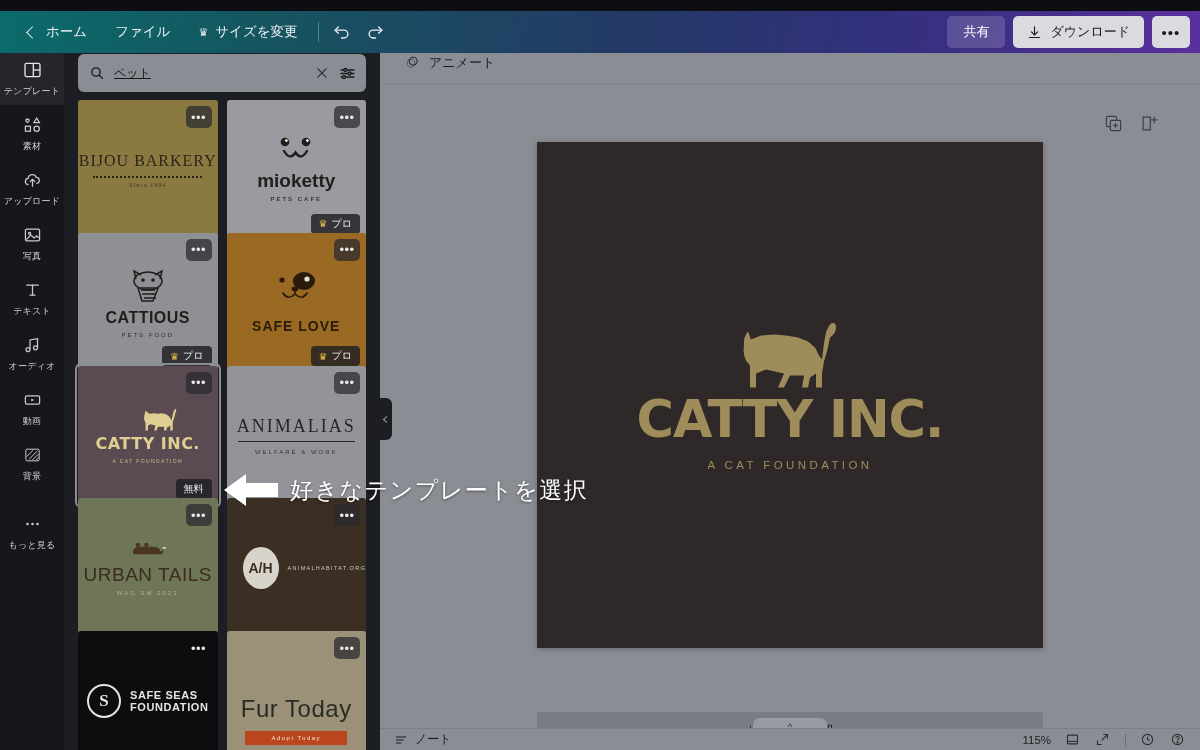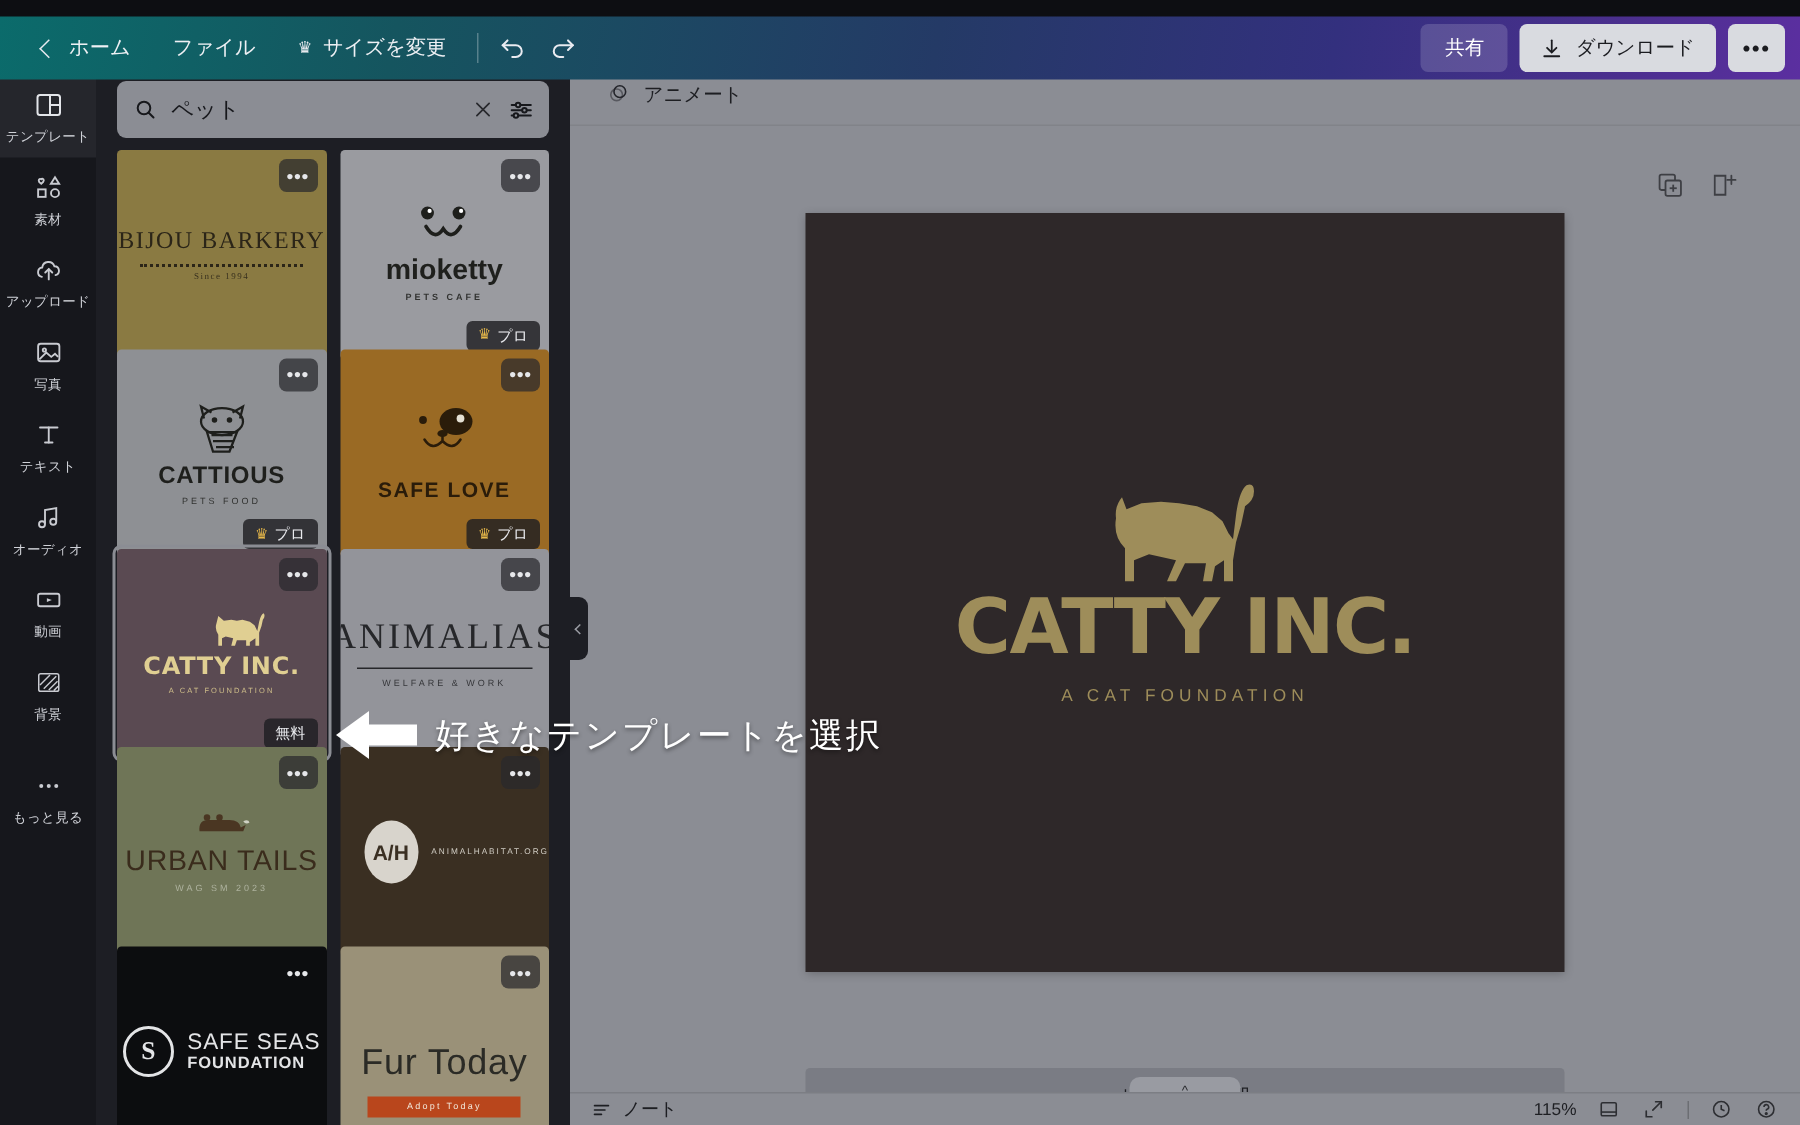--- a/index.html
+++ b/index.html
@@ -68,21 +68,21 @@
   
   .panel {
     position: absolute; top: 42px; left: 64px; width: 316px; height: 708px;
     background: #1d1e24; z-index: 25; overflow: hidden;
   }
   .search-wrap { padding: 12px 14px 8px; }
   .search-box {
     height: 38px; background: #8b8d94; border-radius: 6px;
     display: flex; align-items: center; padding: 0 10px; gap: 9px;
   }
-  .search-val { flex: 1; font-size: 15px; color: #17181c; }
+  .search-val { flex: 1; font-size: 12px; color: #17181c; text-decoration: underline; }
   .s-ico { width: 17px; height: 17px; display:flex; align-items:center; justify-content:center; cursor: pointer; }
   .grid {
     padding: 0 14px; display: grid; grid-template-columns: 1fr 1fr;
     gap: 9px; height: 655px; overflow: hidden;
   }
   .card {
     position: relative; aspect-ratio: 1/1; border-radius: 3px; overflow: hidden;
     cursor: pointer; display: flex; flex-direction: column;
     align-items: center; justify-content: center;
   }
@@ -429,21 +429,21 @@
         </svg>
         <div class="card-title" style="color:#e0cf92;font-weight:bold;font-size:16px;margin-top:2px;font-family:'DejaVu Sans',sans-serif">CATTY INC.</div>
         <div class="card-sub" style="color:#e0cf92;letter-spacing:1.4px;font-size:5px">A CAT FOUNDATION</div>
         <div class="badge">
           <span>無料</span>
         </div>
       </div>
 
       <div class="card" style="background:#93949a">
         <div class="card-dots">•••</div>
-        <div class="card-title" style="color:#26272a;font-family:'Liberation Serif',serif;font-size:24px;letter-spacing:2px">ANIMALIAS</div>
+        <div class="card-title" style="color:#26272a;font-family:'Liberation Serif',serif;font-size:18px;letter-spacing:2px">ANIMALIAS</div>
         <div style="width:84%;border-top:1px solid #26272a;margin-top:5px"></div>
         <div class="card-sub" style="color:#26272a;margin-top:7px">WELFARE &amp; WORK</div>
       </div>
 
       <div class="card" style="background:#6f7557">
         <div class="card-dots">•••</div>
         <svg width="40" height="20" viewBox="0 0 48 22">
           <path d="M6 16 Q5 7 13 7 L30 7 Q38 7 39 13 L43 11 L41 16 Z" fill="#4a3622"></path>
           <circle cx="12" cy="5" r="2.6" fill="#4a3622"></circle>
             <circle cx="22" cy="5" r="2.6" fill="#4a3622"></circle>
@@ -456,21 +456,21 @@
       <div class="card" style="background:#3a2f22;flex-direction:row;justify-content:flex-start;padding-left:16px;gap:9px">
         <div class="card-dots">•••</div>
         <div style="width:42px;height:42px;border-radius:50%;background:#d8d4cc;display:flex;align-items:center;justify-content:center;color:#3a2f22;font-size:14px;font-weight:bold">A/H</div>
         <div style="color:#cfcbc2;font-size:5.5px;letter-spacing:1.3px">ANIMALHABITAT.ORG</div>
       </div>
 
       <div class="card" style="background:#0c0d0f;flex-direction:row;justify-content:center;gap:9px">
         <div class="card-dots" style="background:transparent">•••</div>
         <div style="width:34px;height:34px;border-radius:50%;border:2px solid #e3e4e6;display:flex;align-items:center;justify-content:center;color:#e3e4e6;font-size:17px;font-weight:bold;font-family:'Liberation Serif',serif">S</div>
         <div style="text-align:left">
-          <div style="color:#e3e4e6;font-size:15px;font-weight:normal;letter-spacing:.6px">SAFE SEAS</div>
+          <div style="color:#e3e4e6;font-size:11px;font-weight:bold;letter-spacing:.6px">SAFE SEAS</div>
           <div style="color:#e3e4e6;font-size:11px;font-weight:bold;letter-spacing:.6px">FOUNDATION</div>
         </div>
       </div>
 
       <div class="card" style="background:#9a9178">
         <div class="card-dots">•••</div>
         <div class="card-title" style="color:#2b2b26;font-size:24px;margin-top:38px">Fur Today</div>
         <div style="margin-top:8px;background:#b9461c;color:#f1e6d8;font-size:6px;letter-spacing:1.5px;padding:4px 26px">Adopt Today</div>
       </div>
 

